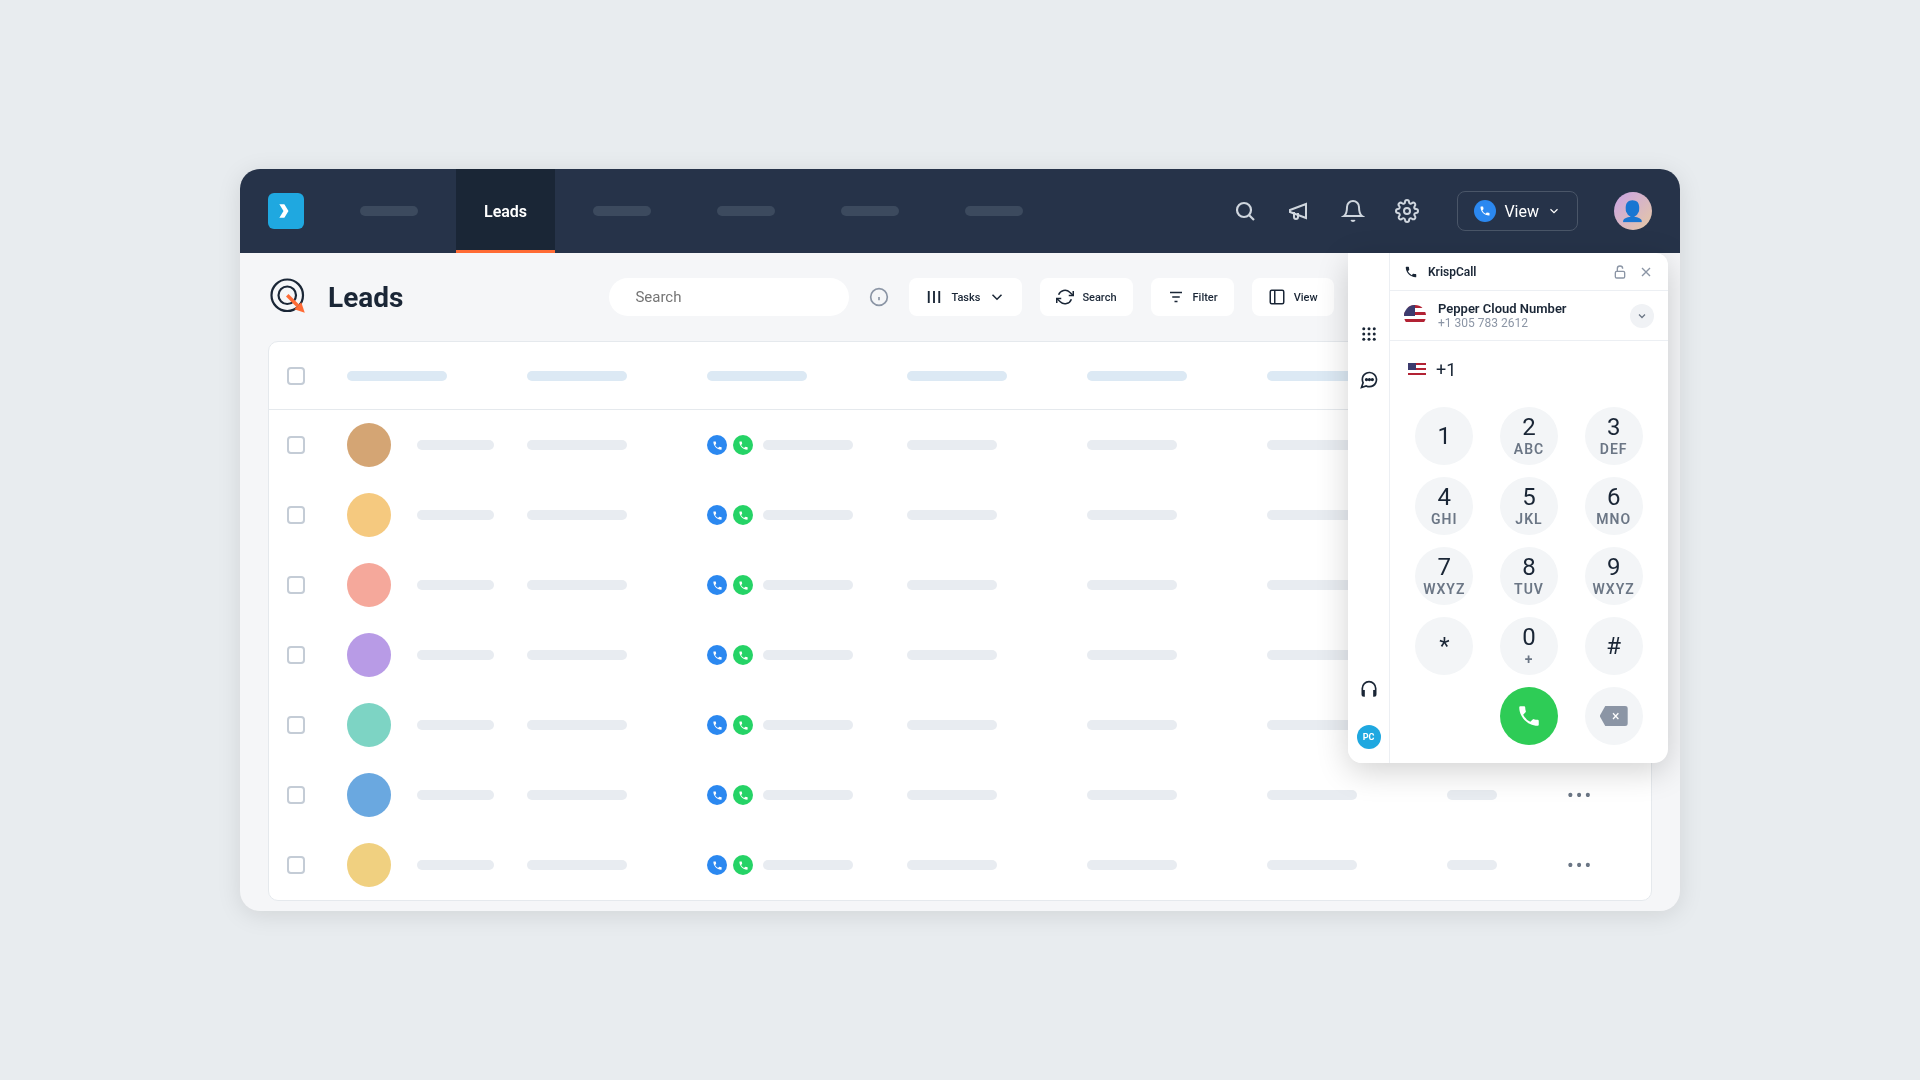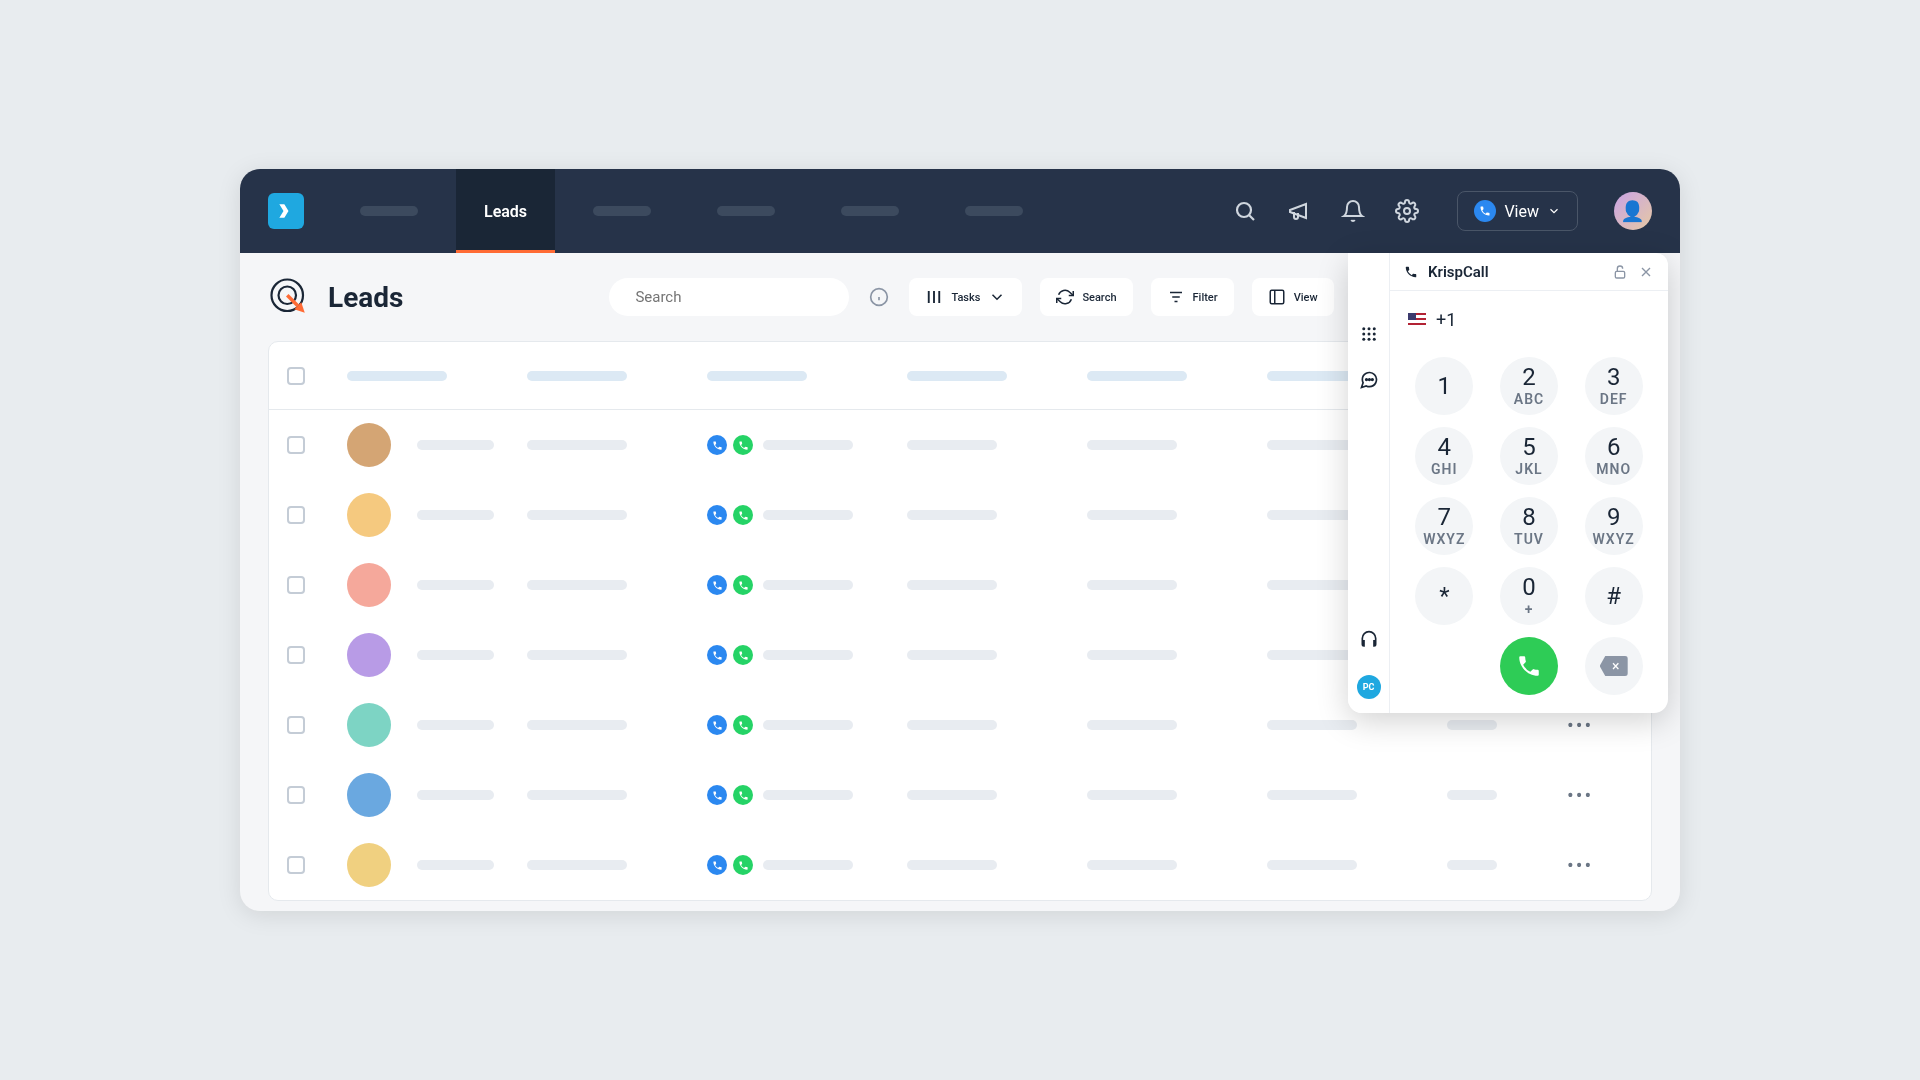--- a/index.html
+++ b/index.html
@@ -48,21 +48,21 @@
 .contact-cell { display: flex; align-items: center; gap: 10px; }
 .more-dots { font-size: 20px; color: #6b7685; letter-spacing: 2px; cursor: pointer; }
 
 
 .dialer-panel { position: absolute; top: 84px; right: 12px; width: 320px; background: #fff; border-radius: 12px 12px 14px 14px; box-shadow: 0 8px 32px rgba(0,0,0,0.18); display: flex; z-index: 20; }
 .dialer-side { width: 42px; background: #fff; border-right: 1px solid #eceff3; border-radius: 0 0 0 14px; display: flex; flex-direction: column; align-items: center; padding-top: 70px; gap: 24px; }
 .side-icon { width: 22px; height: 22px; color: #1a2636; cursor: pointer; display: flex; align-items: center; justify-content: center; }
 .side-spacer { flex: 1; }
 .side-pc { width: 24px; height: 24px; border-radius: 50%; background: #1fa8e0; color: #fff; font-size: 9px; font-weight: 700; display: flex; align-items: center; justify-content: center; margin-bottom: 14px; }
 .dialer-main { flex: 1; display: flex; flex-direction: column; }
-.dialer-header { height: 38px; display: flex; align-items: center; padding: 0 14px; border-bottom: 1px solid #eceff3; gap: 10px; font-size: 15px; font-weight: 600; color: #1a2636; justify-content: flex-end; }
+.dialer-header { height: 38px; display: flex; align-items: center; padding: 0 14px; border-bottom: 1px solid #eceff3; gap: 10px; font-size: 12px; font-weight: 600; color: #1a2636; justify-content: flex-end; }
 .dialer-header-spacer { flex: 1; }
 .dialer-header-icon { width: 16px; height: 16px; color: #8b95a5; cursor: pointer; }
 .number-select { padding: 10px 14px; display: flex; align-items: center; gap: 12px; border-bottom: 1px solid #eceff3; }
 .flag { width: 22px; height: 22px; border-radius: 50%; background: linear-gradient(#b22234 0%, #b22234 15%, #fff 15%, #fff 30%, #b22234 30%, #b22234 46%, #fff 46%, #fff 62%, #b22234 62%, #b22234 77%, #fff 77%, #fff 100%); position: relative; overflow: hidden; flex-shrink: 0; }
 .flag::before { content: ''; position: absolute; top: 0; left: 0; width: 50%; height: 54%; background: #3c3b6e; }
 .flag-sm { width: 18px; height: 12px; background: linear-gradient(#b22234 0%, #b22234 20%, #fff 20%, #fff 40%, #b22234 40%, #b22234 60%, #fff 60%, #fff 80%, #b22234 80%); position: relative; flex-shrink: 0; }
 .flag-sm::before { content: ''; position: absolute; top: 0; left: 0; width: 45%; height: 55%; background: #3c3b6e; }
 .number-info { flex: 1; }
 .number-name { font-size: 13px; font-weight: 600; color: #1a2636; }
 .number-num { font-size: 12px; color: #8b95a5; }
@@ -573,20 +573,32 @@
         <div class="dialer-header-spacer"></div>
         <svg class="dialer-header-icon" viewBox="0 0
  24 24" fill="none" stroke="currentColor" stroke-width="2">
             <rect x="5" y="11" width="14" height="10" rx="2"></rect>
             <path d="M8 11V7a4 4 0 0 1 8 0"></path>
           </svg>
         <svg class="dialer-header-icon" viewBox="0 0 24 24" fill="none" stroke="currentColor" stroke-width="2">
             <path d="M18 6L6 18M6 6l12 12"></path>
           </svg>
       </div>
+      <div class="number-select">
+        <div class="flag"></div>
+        <div class="number-info">
+          <div class="number-name">Pepper Cloud Number</div>
+          <div class="number-num">+1 305 783 2612</div>
+        </div>
+        <div class="number-chev">
+          <svg width="12" height="12" viewBox="0 0 24 24" fill="none" stroke="#6b7685" stroke-width="2.5">
+              <path d="M6 9l6 6 6-6"></path>
+            </svg>
+        </div>
+      </div>
       <div class="dial-input">
         <div class="flag-sm"></div>
         <span>+1</span>
       </div>
       <div class="keypad" id="keypad">
           <div class="key">
             <div class="key-num">1</div>
           </div>
           <div class="key">
             <div class="key-num">2</div>

